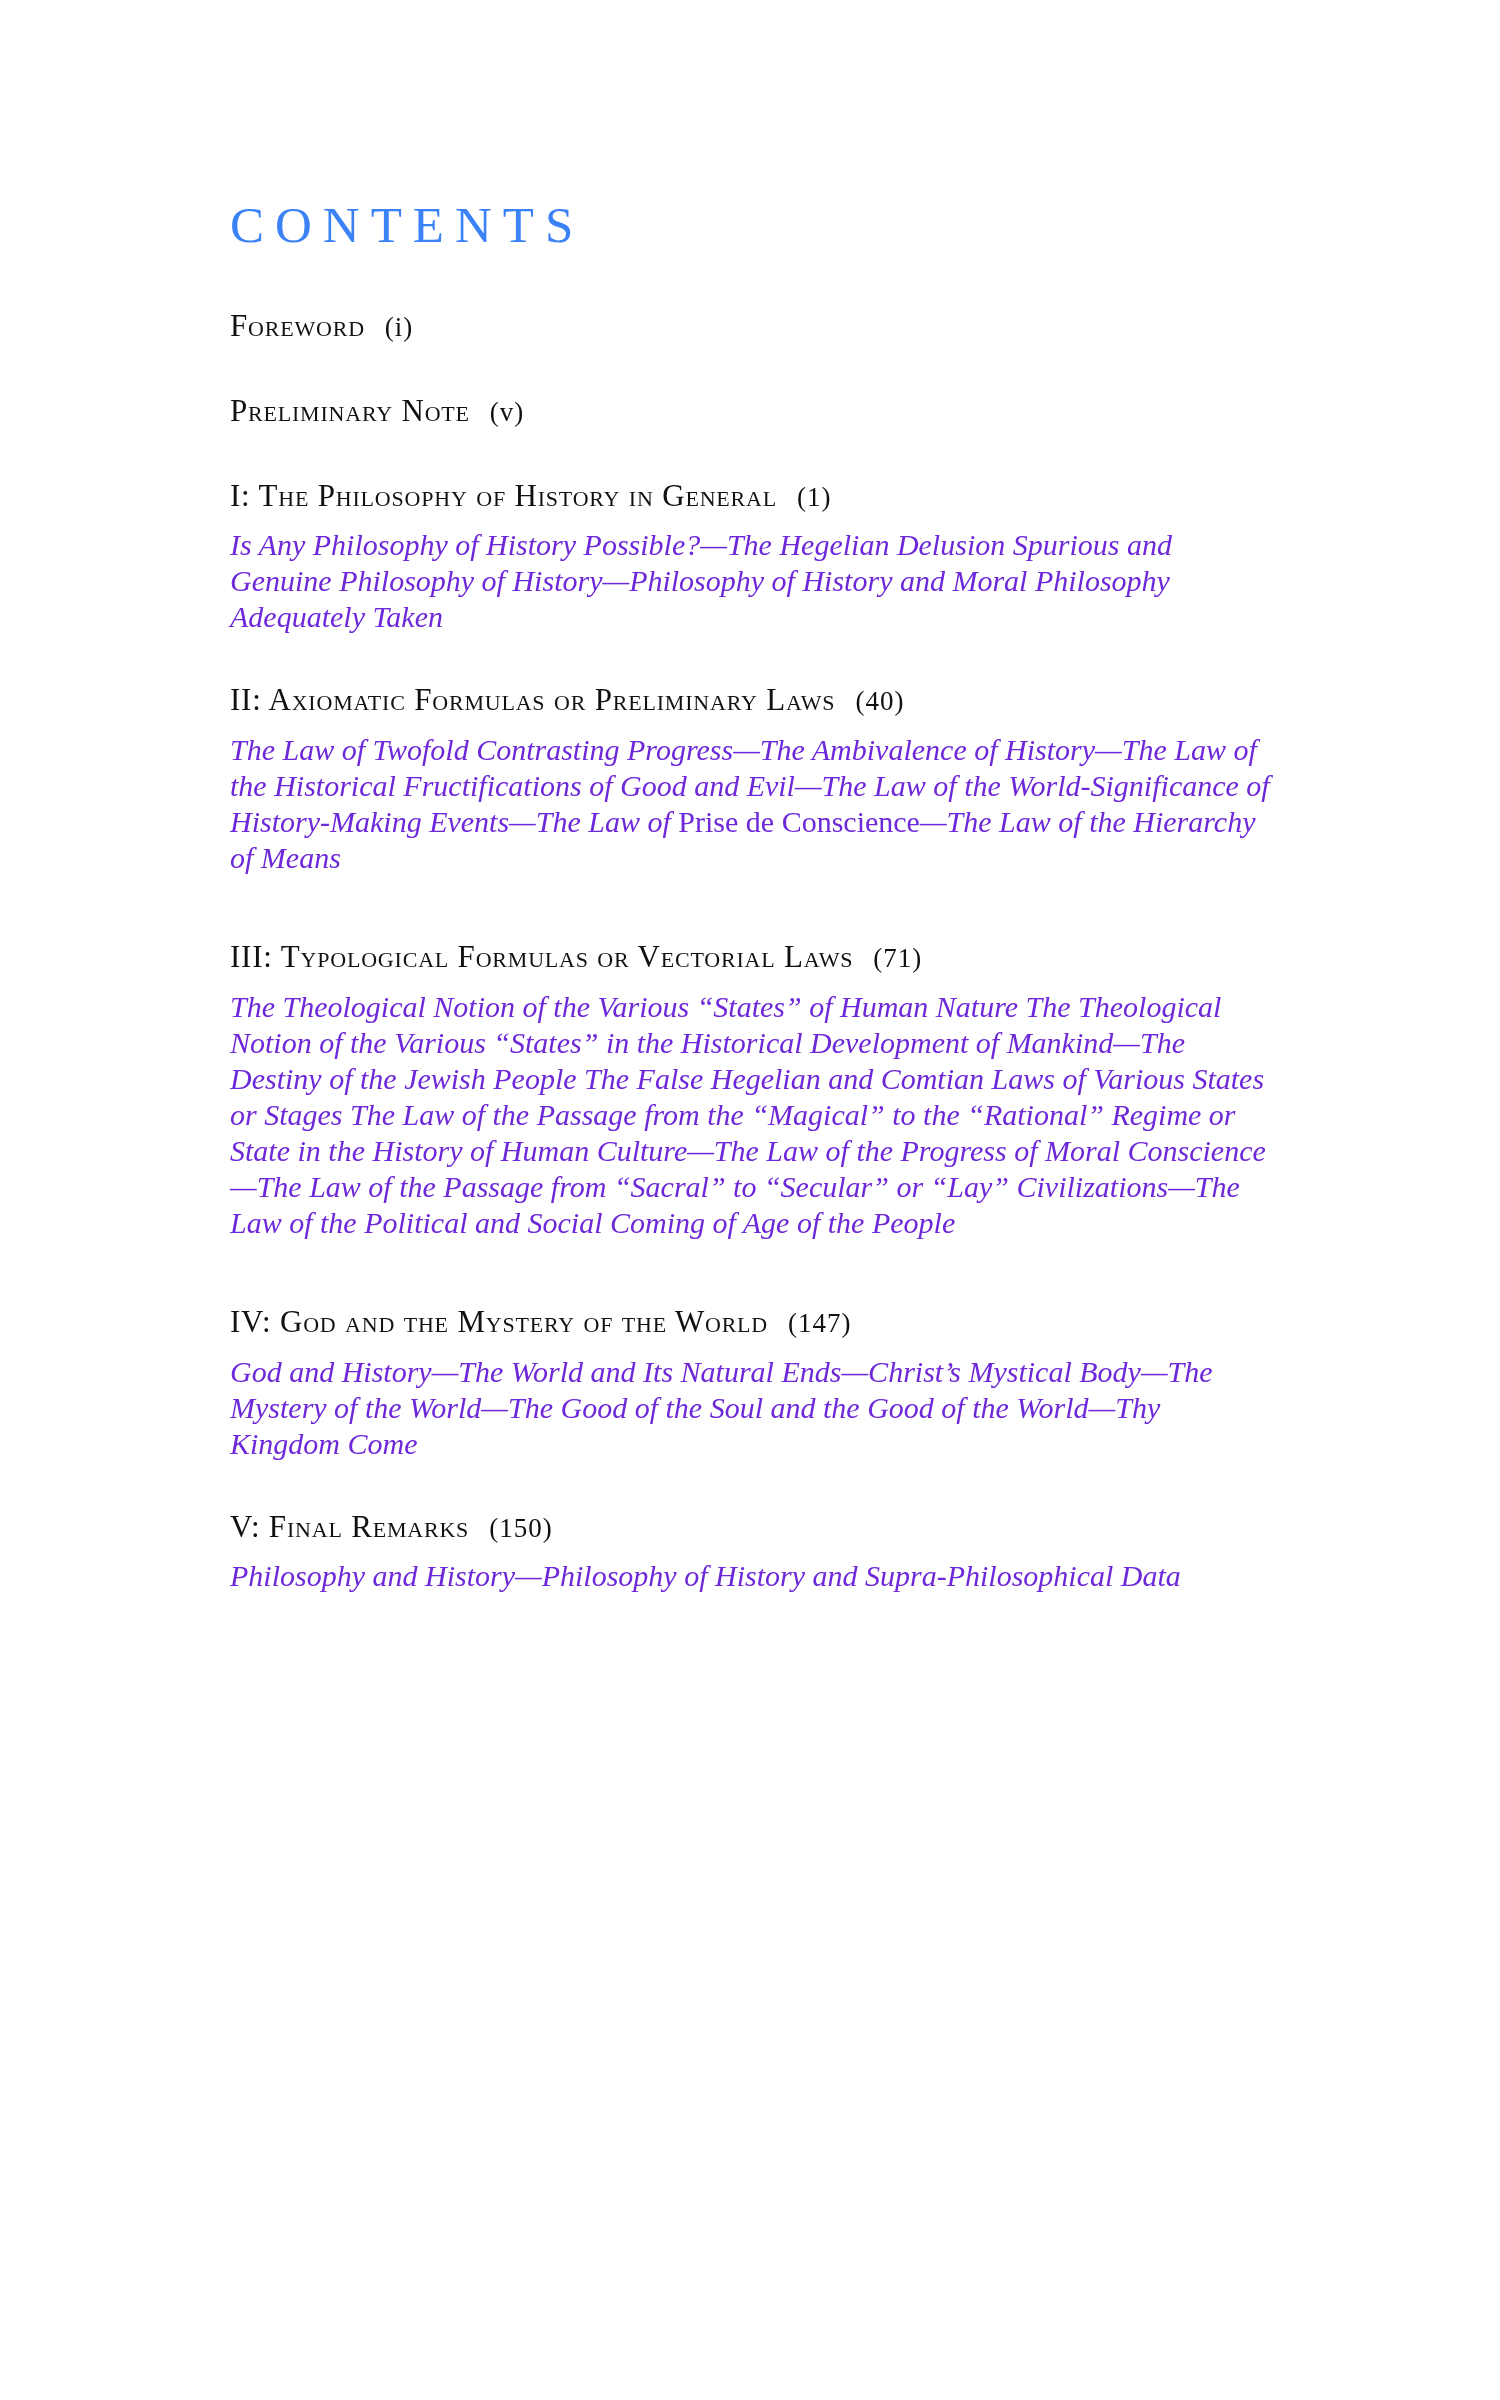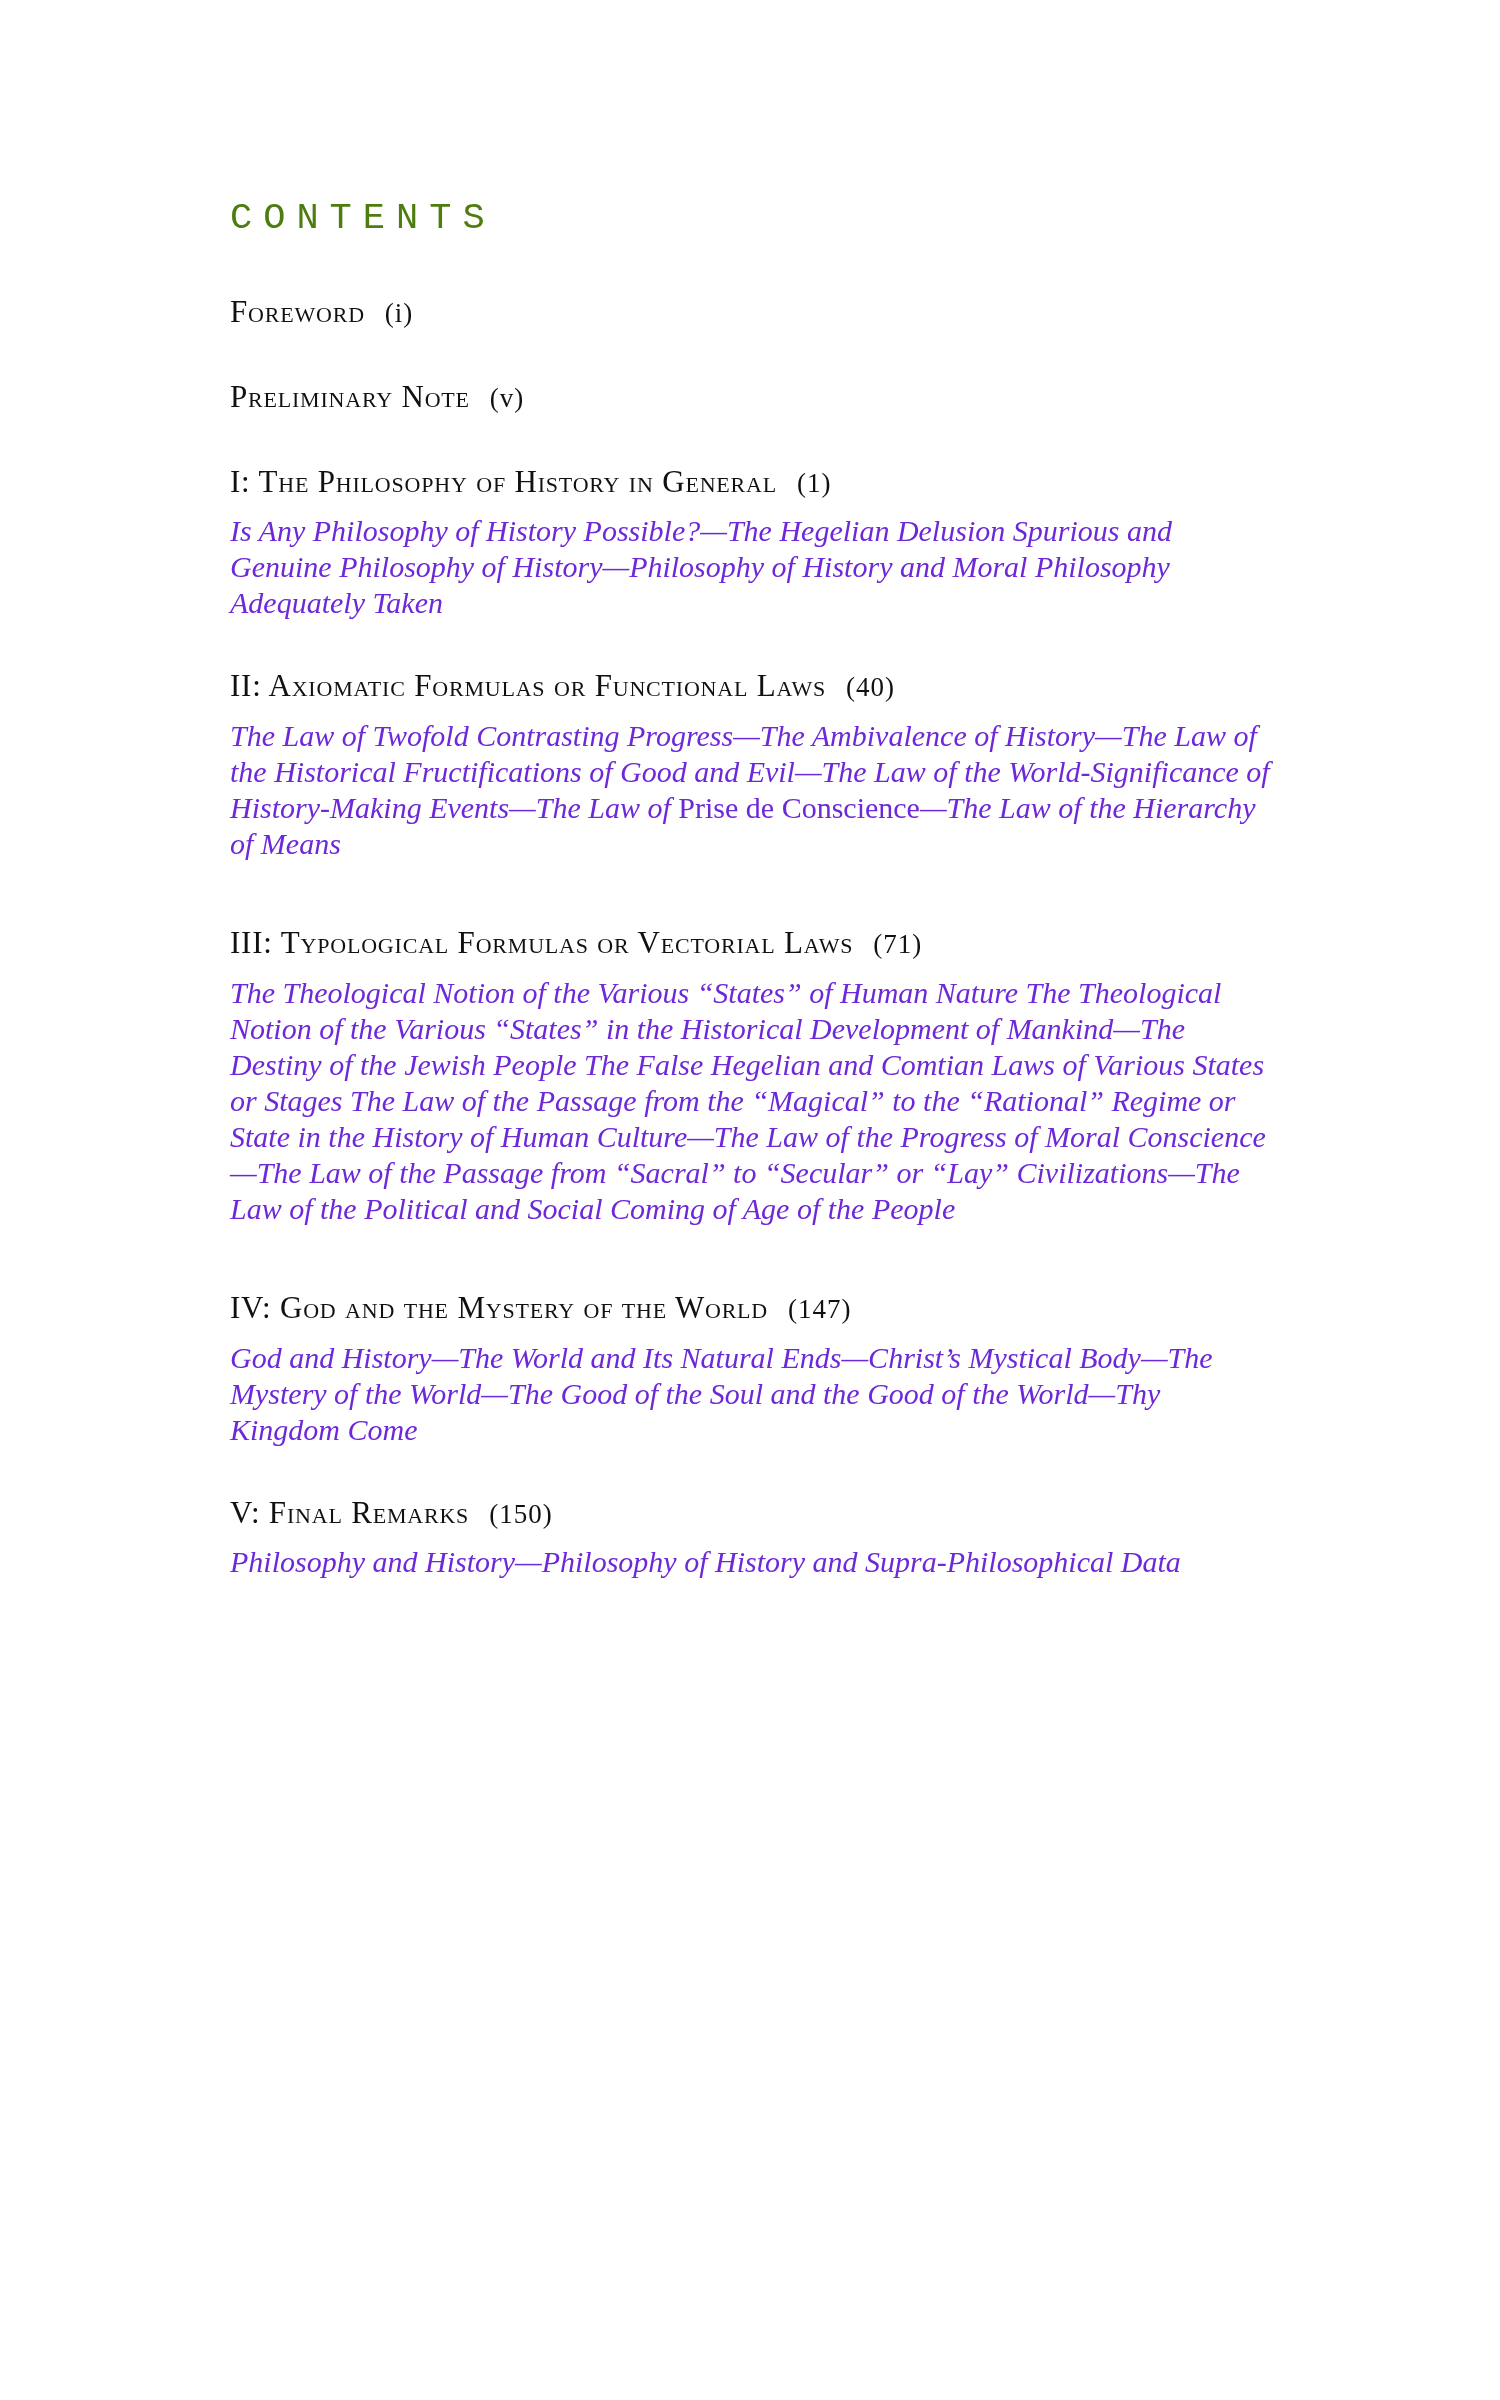--- a/index.html
+++ b/index.html
@@ -15,27 +15,27 @@
     -webkit-font-smoothing: antialiased;
   }
   .page {
     position: relative;
     width: 1500px;
     height: 2400px;
     box-sizing: border-box;
     padding: 200px 230px 0 230px;
   }
   .contents-title {
-    font-family: Liberation Mono, monospace;
-    font-size: 37px;
+    font-family: Liberation Serif, serif;
+    font-size: 51px;
     letter-spacing: 11px;
     font-weight: 400;
     margin: 0 0 56px 0;
     line-height: 1;
-    color: #4d7c0f;
+    color: #3b82f6;
   }
   .entry {
     margin-bottom: 46px;
   }
   .entry-head {
     font-size: 31px;
     line-height: 1.25;
     color: #111111;
     white-space: normal;
     margin-top: 8px;
@@ -87,21 +87,21 @@
 
   <div class="entry">
     <div class="entry-head">
       <span class="sc">I: The Philosophy of History in General</span><span class="page-num">(1)</span>
     </div>
     <div class="entry-sub">Is Any Philosophy of History Possible?—The Hegelian Delusion Spurious and Genuine Philosophy of History—Philosophy of History and Moral Philosophy Adequately Taken</div>
   </div>
 
   <div class="entry gap-large">
     <div class="entry-head">
-      <span class="sc">II: Axiomatic Formulas or Functional Laws</span><span class="page-num">(40)</span>
+      <span class="sc">II: Axiomatic Formulas or Preliminary Laws</span><span class="page-num">(40)</span>
     </div>
     <div class="entry-sub"><span>The Law of Twofold Contrasting Progress—The Ambivalence of History—The Law of the Historical Fructifications of Good and Evil—The Law of the World-Significance of History-Making Events—The Law of </span><span class="roman">Prise de Conscience</span><span>—The Law of the Hierarchy of Means</span></div>
   </div>
 
   <div class="entry gap-large">
     <div class="entry-head">
       <span class="sc">III: Typological Formulas or Vectorial Laws</span><span class="page-num">(71)</span>
     </div>
     <div class="entry-sub">The Theological Notion of the Various “States” of Human Nature The Theological Notion of the Various “States” in the Historical Development of Mankind—The Destiny of the Jewish People The False Hegelian and Comtian Laws of Various States or Stages The Law of the Passage from the “Magical” to the “Rational” Regime or State in the History of Human Culture—The Law of the Progress of Moral Conscience—The Law of the Passage from “Sacral” to “Secular” or “Lay” Civilizations—The Law of the Political and Social Coming of Age of the People</div>
   </div>

